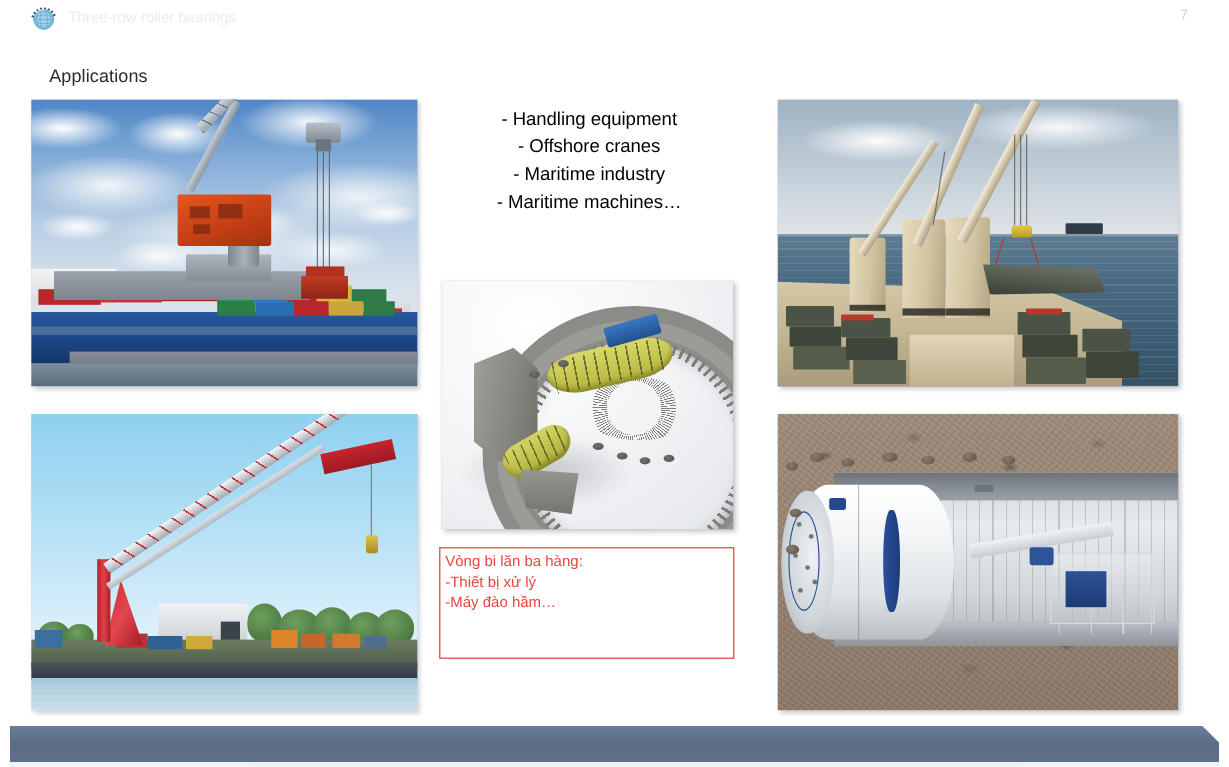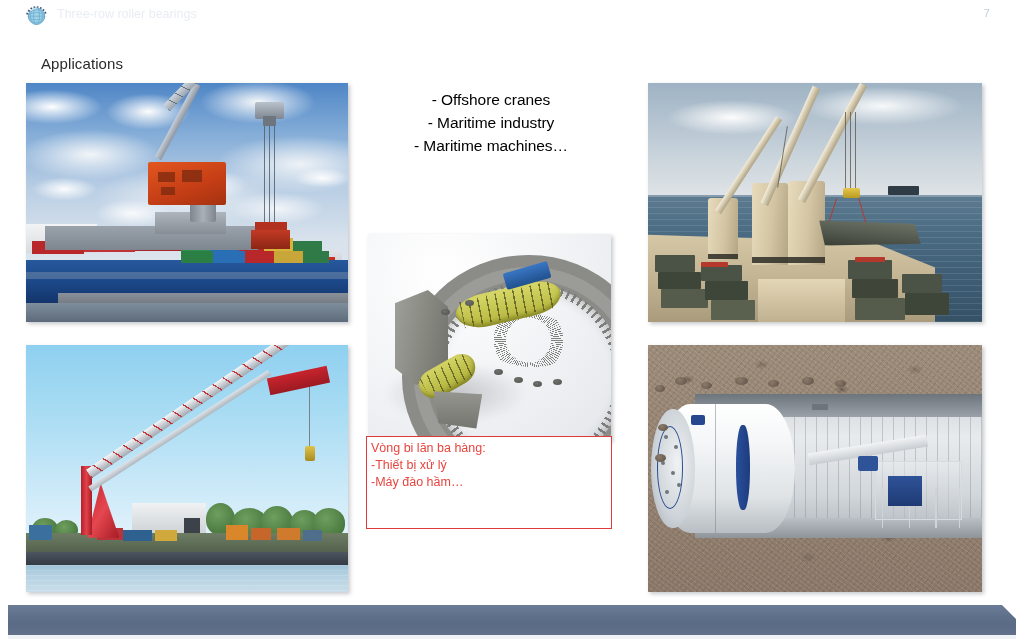--- a/index.html
+++ b/index.html
@@ -475,21 +475,21 @@
     font-size: 16.5px; font-weight: bold; line-height: 22px;
     letter-spacing: -.1px; white-space: nowrap;
   }
   #title-block .t-line {
     font-size: 15.5px; line-height: 23px; letter-spacing: -.05px;
     white-space: nowrap;
   }
 
   
   #vn-box {
-    position: absolute; left: 366px; top: 436px; width: 246px; height: 93px;
+    position: absolute; left: 366px; top: 456px; width: 246px; height: 93px;
     border: 1.6px solid #e03a3a;
     background: #fff;
     padding: 3px 0 0 4px;
   }
   #vn-box .vn-line {
     color: #e8453f; font-size: 12.5px; line-height: 17.2px;
     white-space: nowrap; letter-spacing: 0;
   }
 
   
@@ -729,20 +729,21 @@
       <div class="tbm-rubble" style="left:26%;top:13%;width:13px;height:8px;"></div>
       <div class="tbm-rubble" style="left:36%;top:14%;width:11px;height:7px;"></div>
       <div class="tbm-rubble" style="left:46%;top:13%;width:12px;height:8px;"></div>
       <div class="tbm-rubble" style="left:56%;top:14%;width:11px;height:7px;"></div>
       <div class="tbm-rubble" style="left:3%;top:32%;width:10px;height:7px;"></div>
       <div class="tbm-rubble" style="left:2%;top:44%;width:11px;height:8px;"></div>
     </div>
   </div>
 
   <div id="title-block">
+    <div class="t-line">- Handling equipment</div>
     <div class="t-line">- Offshore cranes</div>
     <div class="t-line">- Maritime industry</div>
     <div class="t-line">- Maritime machines…</div>
   </div>
 
   <div id="vn-box">
     <div class="vn-line">Vòng bi lăn ba hàng:</div>
     <div class="vn-line">-Thiết bị xử lý</div>
     <div class="vn-line">-Máy đào hầm…</div>
   </div>

